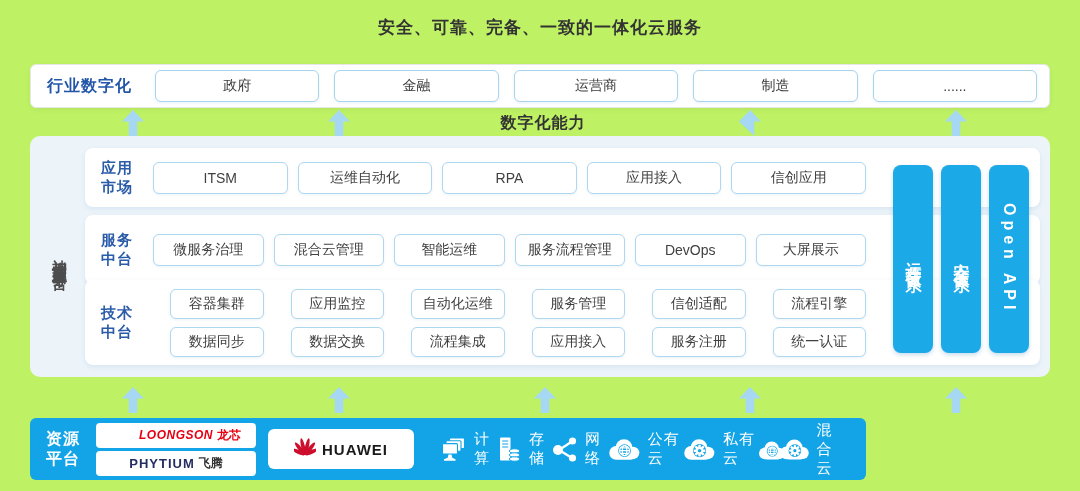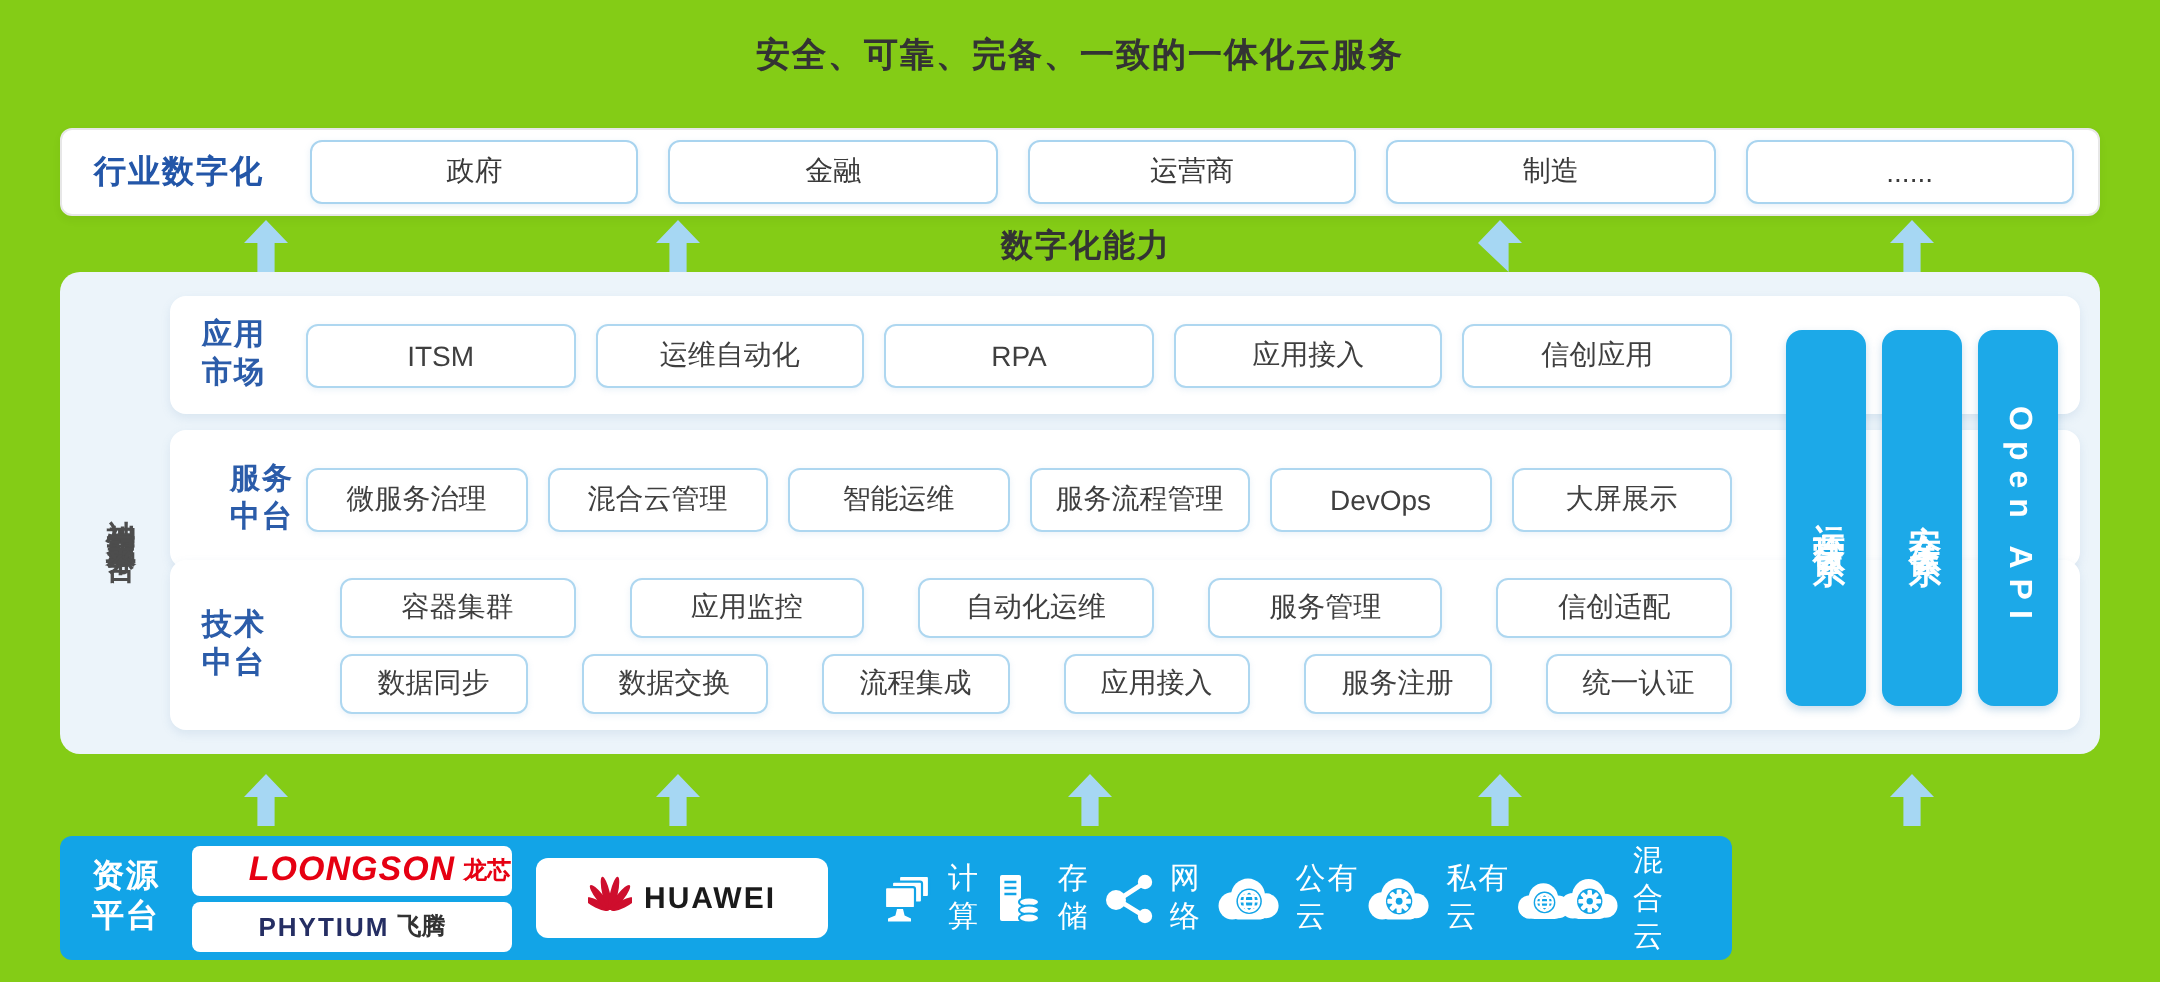--- a/index.html
+++ b/index.html
@@ -1,18 +1,18 @@
 <!DOCTYPE html>
 <html><head>
 <meta charset="utf-8">
 <style>
   * { margin:0; padding:0; box-sizing:border-box; }
   html,body { background:#fff; }
   body { font-family:"Liberation Sans","DejaVu Sans",sans-serif; }
-  .canvas { position:relative; width:1080px; height:491px; background:#84cc16; overflow:hidden; }
+  .canvas { position:relative; width:1080px; height:491px; background:#bef264; overflow:hidden; }
 
   .title { position:absolute; top:16px; left:0; width:100%; text-align:center;
            font-size:17px; font-weight:bold; color:#333; letter-spacing:1px; }
 
   
   .industry-row { position:absolute; left:30px; top:64px; width:1020px; height:44px;
                   background:#fff; border:1px solid #e7e7e7; border-radius:6px;
                   box-shadow:0 2px 5px rgba(0,0,0,.05);
                   display:flex; align-items:center; padding:0 12px 0 16px; }
   .industry-label { width:108px; font-size:16px; font-weight:bold; color:#2356a8; letter-spacing:1px; }
@@ -32,21 +32,21 @@
                     background:#ecf4fa; border-radius:10px; }
   .platform-name { position:absolute; left:6px; top:0; height:100%; width:46px;
                    display:flex; align-items:center; justify-content:center;
                    writing-mode:vertical-rl; text-orientation:upright;
                    font-size:15px; font-weight:bold; color:#4d4d4d; letter-spacing:2px; }
   .platform-rows { position:absolute; left:55px; top:0; width:955px; height:100%; }
   .p-row { position:absolute; left:0; width:955px; background:#fff; border-radius:8px;
            box-shadow:0 2px 5px rgba(110,150,190,.15);
            display:flex; align-items:center; padding:0 12px 0 16px; }
   .p-row-1 { top:12px; height:59px; }
-  .p-row-2 { top:79px; height:69px;text-align:right; }
+  .p-row-2 { top:79px; height:69px; }
   .p-row-3 { top:144px; height:85px; }
   .p-row-label { width:46px; font-size:15px; font-weight:bold; color:#2b5ca9;
                  line-height:1.25; word-break:break-all; letter-spacing:1px; }
   .p-items { flex:1; display:flex; gap:10px; margin-left:6px; margin-right:162px; }
   .p-item { flex:1; height:32px; background:#fff; border:1px solid #aed7f0; border-radius:6px;
             display:flex; align-items:center; justify-content:center;
             font-size:14px; color:#3f3f3f; box-shadow:0 1px 3px rgba(120,170,210,.15); white-space:nowrap; }
   .p-items-stack { flex:1; display:flex; flex-direction:column; gap:8px; margin-left:6px; margin-right:162px; }
   .p-items-stack .p-items { margin:0; }
   .p-items-stack .p-item { height:30px;margin-left:17px; }
@@ -60,21 +60,21 @@
 
   
   .resource-bar { position:absolute; left:30px; top:418px; width:836px; height:62px;
                   background:#12a4e7; border-radius:6px;
                   display:flex; align-items:center; padding:0 18px 0 16px; }
   .resource-label { width:36px; font-size:16px; font-weight:bold; color:#fff;
                     line-height:1.25; word-break:break-all; letter-spacing:1px; margin-right:14px; }
   .vendor-stack { width:160px; display:flex; flex-direction:column; gap:3px; margin-right:12px; }
   .vendor-pill { height:25px; background:#fff; border-radius:4px;
                  display:flex; align-items:center; justify-content:center; gap:4px; }
-  .loongson-en { font-size:17px; font-weight:bold; font-style:italic; color:#e60012; letter-spacing:.5px;margin-left:28px; }
+  .loongson-en { font-size:12px; font-weight:bold; font-style:italic; color:#e60012; letter-spacing:.5px;margin-left:28px; }
   .loongson-cn { font-size:12px; font-weight:bold; color:#e60012; }
   .phytium-en { font-size:13px; font-weight:bold; color:#252e63; letter-spacing:1px; }
   .phytium-cn { font-size:12px; font-weight:bold; color:#333; }
   .huawei-pill { width:146px; height:40px; background:#fff; border-radius:6px;
                  display:flex; align-items:center; justify-content:center; gap:6px; margin-right:26px; }
   .huawei-text { font-size:15px; font-weight:bold; color:#1a1a1a; letter-spacing:1px; }
   .resource-items { flex:1; display:flex; align-items:center; justify-content:space-between; }
   .resource-item { display:flex; align-items:center; gap:7px; }
   .resource-item .r-label { font-size:15px; color:#fff; letter-spacing:1px; }
   .r-icon svg { display:block; }
@@ -149,20 +149,21 @@
 
       <div class="p-row p-row-3">
         <div class="p-row-label">技术中台</div>
         <div class="p-items-stack">
           <div class="p-items">
             <div class="p-item">容器集群</div>
             <div class="p-item">应用监控</div>
             <div class="p-item">自动化运维</div>
             <div class="p-item">服务管理</div>
             <div class="p-item">信创适配</div>
+            <div class="p-item">流程引擎</div>
           </div>
           <div class="p-items">
             <div class="p-item">数据同步</div>
             <div class="p-item">数据交换</div>
             <div class="p-item">流程集成</div>
             <div class="p-item">应用接入</div>
             <div class="p-item">服务注册</div>
             <div class="p-item">统一认证</div>
           </div>
         </div>

